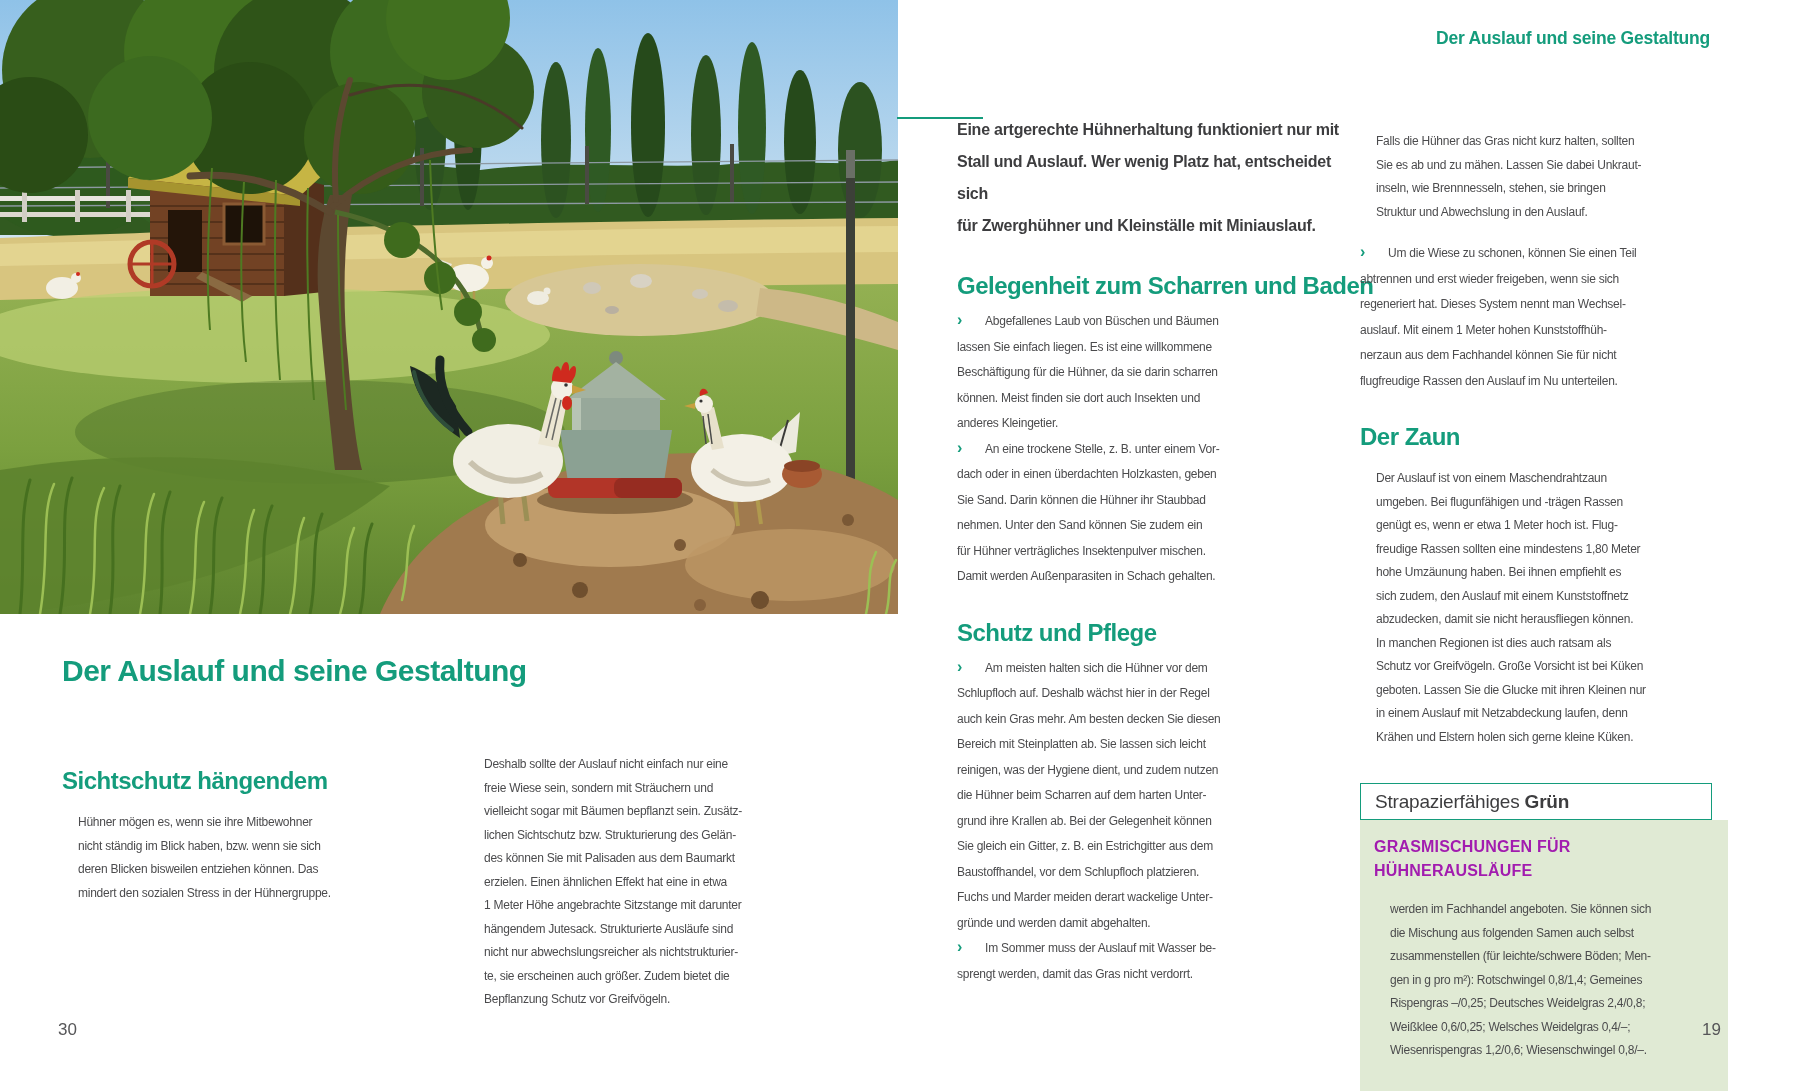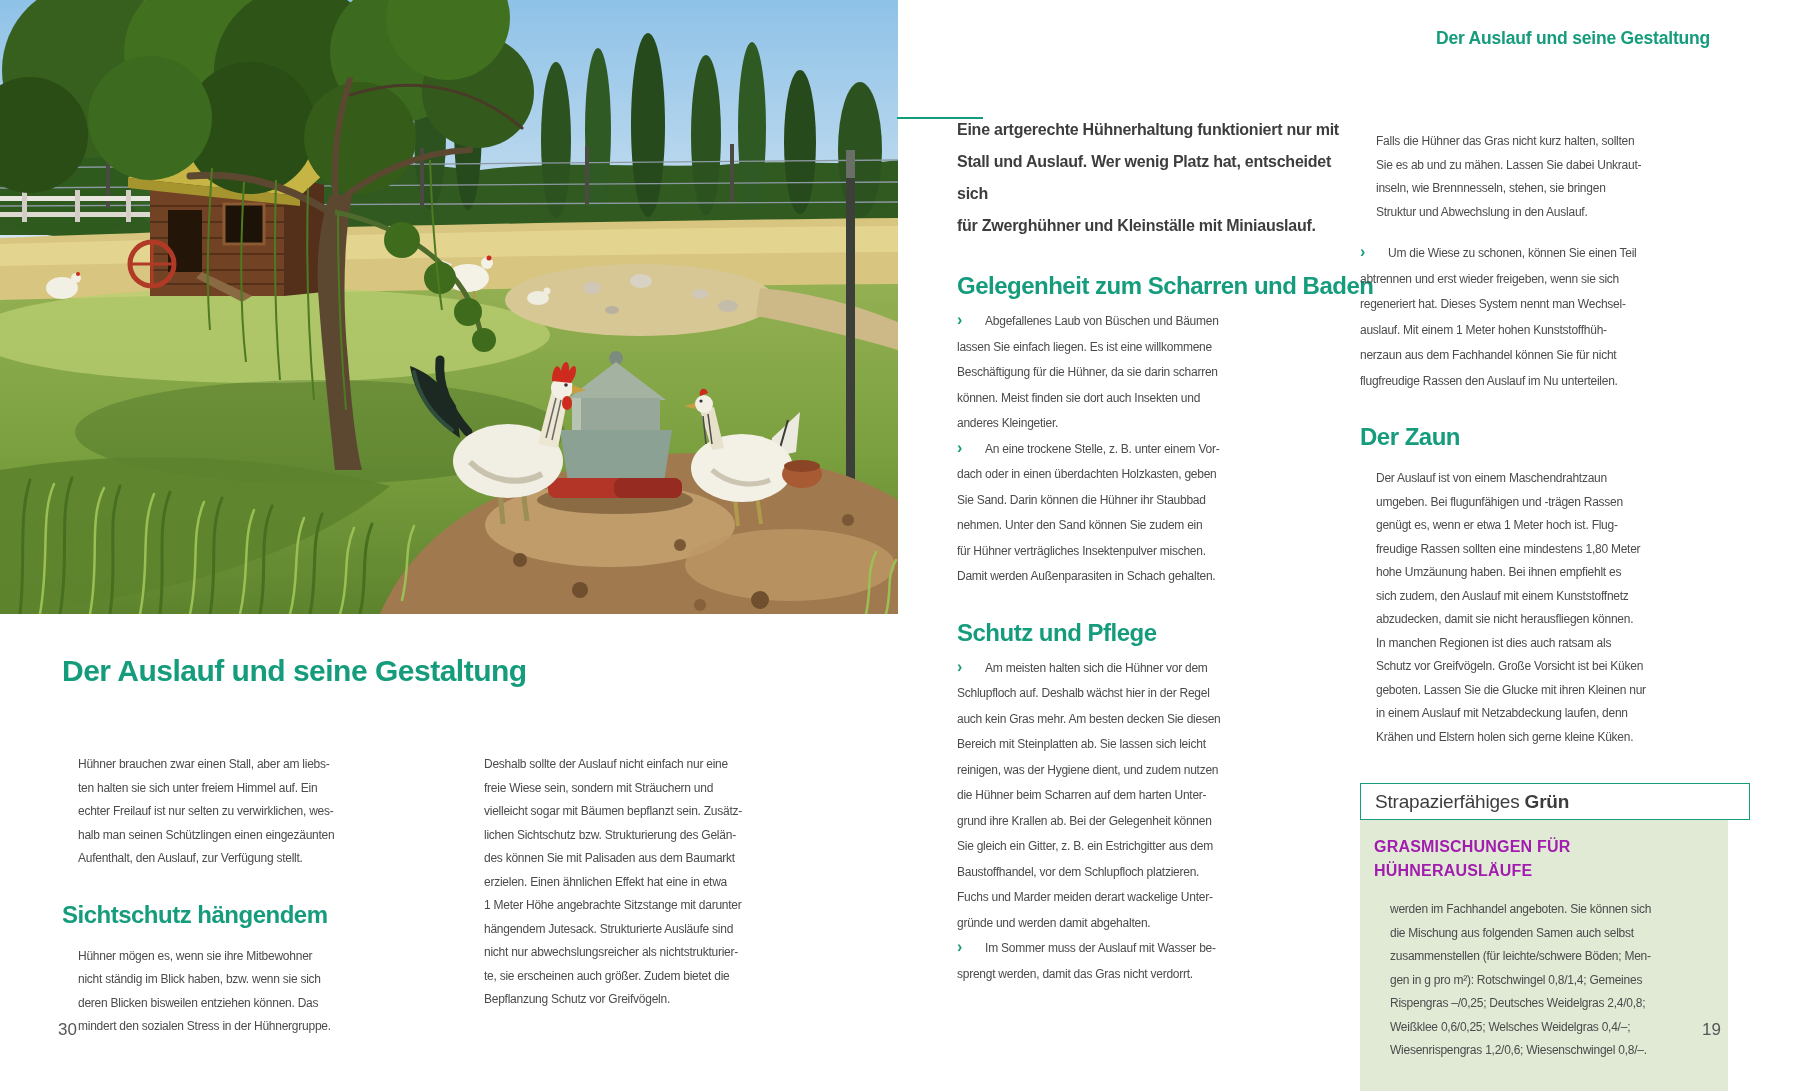--- a/index.html
+++ b/index.html
@@ -22,21 +22,21 @@
             letter-spacing:-0.5px;white-space:nowrap;}
   .bullet{margin:0;font-size:16px;line-height:23.5px;color:#4b4b4d;letter-spacing:-0.25px;}
   .marker{color:#149c7c;font-weight:bold;margin-right:7px;}
   .running-head{position:absolute;top:28px;right:90px;font-size:17.5px;font-weight:bold;
                 color:#149c7c;letter-spacing:-0.2px;}
   .rule{position:absolute;left:897px;top:117px;width:86px;height:2px;background:#149c7c;}
   .page-num{position:absolute;top:1020px;font-size:17px;color:#565658;}
   .page-num.pleft{left:58px;}
   .page-num.pright{left:1702px;}
   .info-box{margin-top:34px;width:368px;}
-  .info-title{box-sizing:border-box;width:390px;height:37px;background:#ffffff;
+  .info-title{box-sizing:border-box;width:352px;height:37px;background:#ffffff;
               border:1px solid #149c7c;padding:7px 0 0 14px;font-size:19px;color:#3d3d3f;
               letter-spacing:-0.2px;}
   .info-title b{font-weight:bold;}
   .info-body{box-sizing:border-box;width:368px;background:#e0ead4;padding:15px 12px 12px 14px;
              border-bottom:2px solid #1ca183;}
   .info-heading{font-size:16px;font-weight:bold;color:#a21caf;letter-spacing:0.2px;
                 margin:0 0 2px 0;line-height:23.5px;}
 </style>
 </head>
 <body>
@@ -282,25 +282,20 @@
           <path d="M866,614 C872,588 866,572 876,552"></path>
             <path d="M886,614 C892,592 886,576 896,560"></path>
         </g>
       </g>
     </svg>
   </figure>
 
   <h1 class="main-title">Der Auslauf und seine Gestaltung</h1>
 
   <div class="col colA">
-    <p class="body-text">Hühner brauchen zwar einen Stall, aber am liebs-
-ten halten sie sich unter freiem Himmel auf. Ein
-echter Freilauf ist nur selten zu verwirklichen, wes-
-halb man seinen Schützlingen einen eingezäunten
-Aufenthalt, den Auslauf, zur Verfügung stellt.</p>
     <h2 class="sec-head">Sichtschutz hängendem</h2>
     <p class="body-text">Hühner mögen es, wenn sie ihre Mitbewohner
 nicht ständig im Blick haben, bzw. wenn sie sich
 deren Blicken bisweilen entziehen können. Das
 mindert den sozialen Stress in der Hühnergruppe.</p>
   </div>
 
   <div class="col colB">
     <p class="body-text">Deshalb sollte der Auslauf nicht einfach nur eine
 freie Wiese sein, sondern mit Sträuchern und

